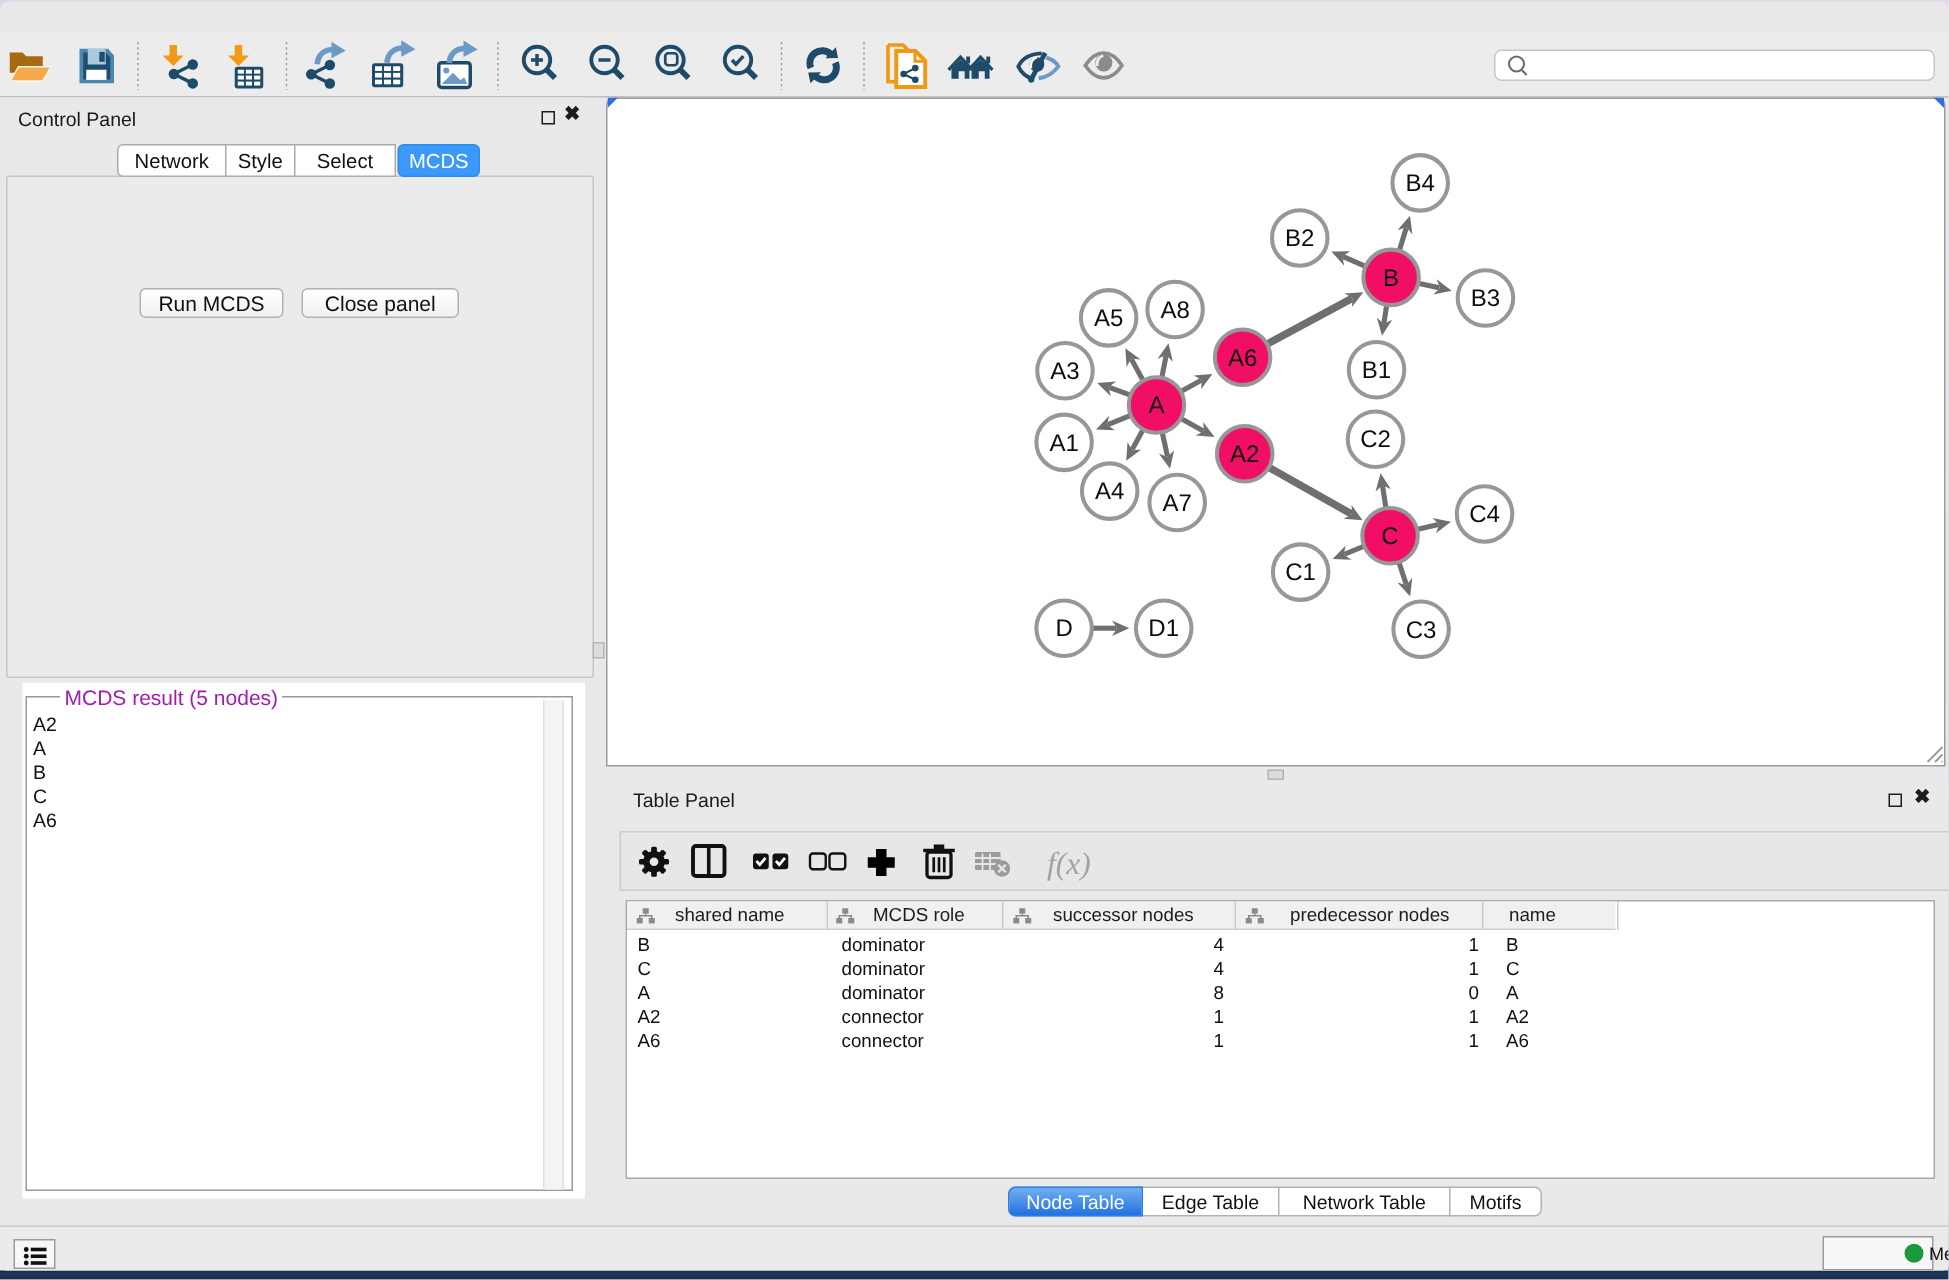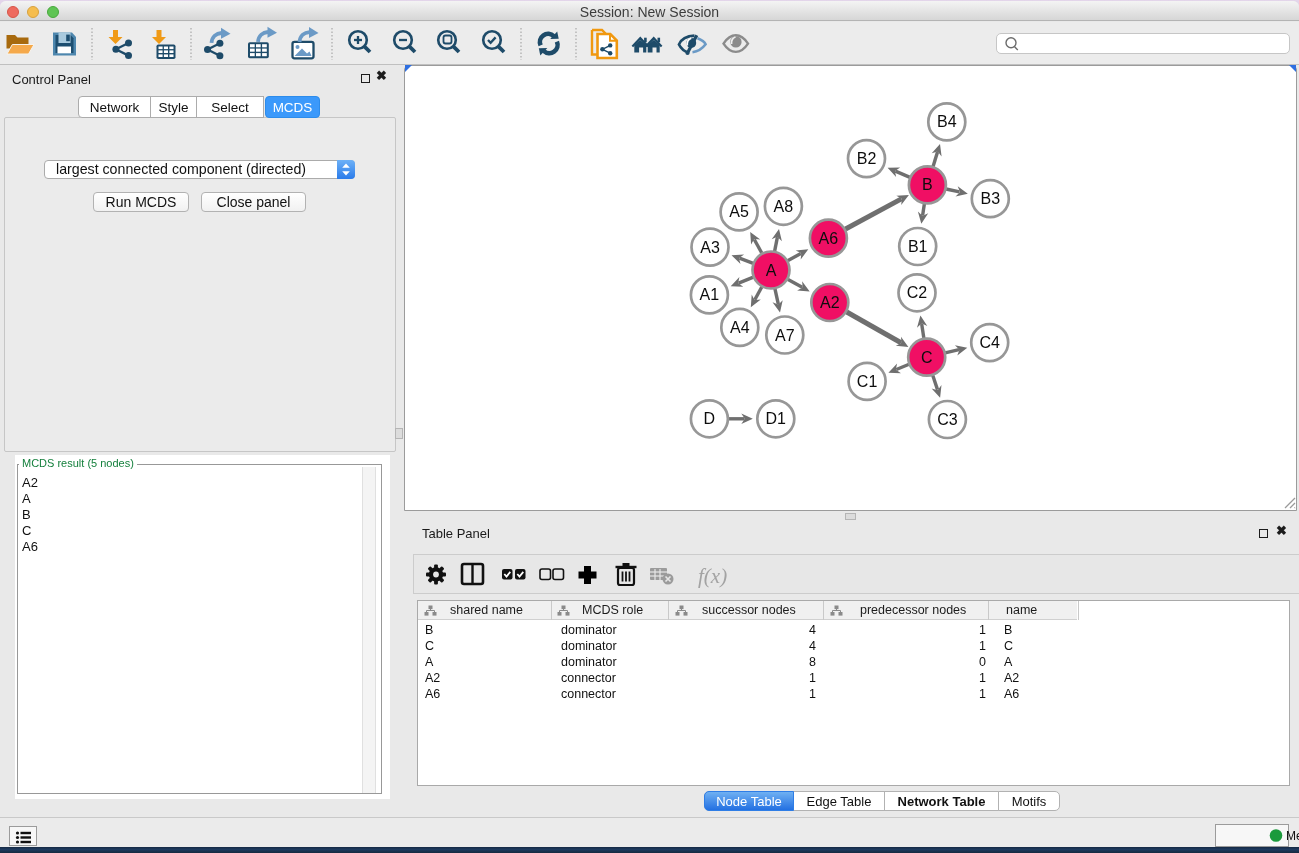--- a/index.html
+++ b/index.html
@@ -39,21 +39,21 @@
   #combo { left:44px; top:95px; width:311px; height:19px; background:#fff;
      border:1px solid #ababab; border-radius:4px; font-size:14.2px; color:#111;
      line-height:17px; padding-left:11px; }
   #combo-btn { right:-1px; top:-1px; width:18px; height:19px; border-radius:0 4px 4px 0;
      background:linear-gradient(#6db1f7,#2a7bea); }
   .btn { position:absolute; height:20px; background:linear-gradient(#ffffff,#f1f1f1);
      border:1px solid #b2b2b2; border-radius:4px; font-size:14px; color:#111;
      text-align:center; line-height:18px; }
   #white-lower { left:15px; top:390px; width:375px; height:344px; background:#fff; }
   #groupbox { left:2px; top:9px; width:365px; height:330px; border:1px solid #989898; }
-  #grouptitle { left:1px; top:-8px; background:#fff; padding:0 3px; font-size:11px; color:#15803d; }
+  #grouptitle { left:22px; top:-8px; background:#fff; padding:0 3px; font-size:14px; color:#a21caf; }
   #mcdslist { left:4px; top:10px; font-size:13px; color:#111; line-height:16px; }
   #listscroll { right:5px; top:2px; width:14px; height:326px; background:#f4f4f4;
      border-left:1px solid #e0e0e0; border-right:1px solid #e0e0e0; }
 
   
   #netwin { left:404px; top:64px; width:893px; height:446px;
      background:#fff; border:1px solid #9b9b9b; border-radius:5px 5px 0 0; }
   #nettitle { left:0; top:0; width:100%; height:21px;
      background:linear-gradient(#f5f5f5,#dadada); border-bottom:1px solid #a9a9a9;
      border-radius:5px 5px 0 0; }
@@ -71,43 +71,37 @@
   #ttable { left:13px; top:79px; width:873px; height:186px; background:#fff;
      border:1px solid #a9a9a9; }
   #thead { left:0; top:0; width:659px; height:19px; background:#f0f0f0;
      border-bottom:1px solid #d0d0d0; }
   .hsep { position:absolute; top:0; width:0; height:19px; border-left:1px solid #c9c9c9; }
   .hcell { position:absolute; top:2px; font-size:12.5px; color:#1c1c1c; }
   .trow { position:absolute; font-size:12.5px; color:#111; }
   .tabs2 { top:270px; height:20px; }
   .tab2 { position:absolute; top:0; height:20px; background:#fff;
      border:1px solid #b2b2b2; font-size:13px; color:#111; text-align:center;
-     line-height:19px;margin-left:32px; }
+     line-height:19px; }
   .tab2sel { background:linear-gradient(#6fb0f2,#2370e2); color:#fff; border-color:#2e7de6; }
 
   
   #statusbar { left:0; top:816px; width:1299px; height:30px; background:#ebebeb;
      border-top:1px solid #c9c9c9; }
   #listbtn { left:9px; top:8px; width:28px; height:20px; background:#f7f7f7;
      border:1px solid #9b9b9b; }
   #membtn { left:1215px; top:6px; width:74px; height:23px; background:#f7f7f7;
      border:1px solid #9b9b9b; font-size:12px; color:#111;padding-left:47px; }
   .fl-ic { position:absolute; width:9px; height:9px; border:1.6px solid #1c1c1c; }
   .x-ic  { position:absolute; font-size:13px; font-weight:bold; color:#1c1c1c; }
 </style>
 </head>
 <body>
 <div class="abs" id="desk-bottom"></div>
 <div class="abs" id="appwin">
-  <div class="abs" id="titlebar">
-    <div class="abs tl t1"></div>
-      <div class="abs tl t2"></div>
-      <div class="abs tl t3"></div>
-    <div class="abs" id="apptitle">Session: New Session</div>
-  </div>
   <div class="abs" id="toolbar"><svg width="1299" height="43">
 <line x1="92" y1="6" x2="92" y2="38" stroke="#9a9a9a" stroke-width="1" stroke-dasharray="1.5,2"></line>
 <line x1="191" y1="6" x2="191" y2="38" stroke="#9a9a9a" stroke-width="1" stroke-dasharray="1.5,2"></line>
 <line x1="332" y1="6" x2="332" y2="38" stroke="#9a9a9a" stroke-width="1" stroke-dasharray="1.5,2"></line>
 <line x1="521" y1="6" x2="521" y2="38" stroke="#9a9a9a" stroke-width="1" stroke-dasharray="1.5,2"></line>
 <line x1="576" y1="6" x2="576" y2="38" stroke="#9a9a9a" stroke-width="1" stroke-dasharray="1.5,2"></line>
 <path d="M6.5,13 h8.5 l2.5,2.5 h11 v11 h-22 z" fill="#a86a0e"></path>
 <path d="M7,32 L12.3,22.5 L34,22.5 L28.5,32 Z" fill="#f5a94b" stroke="#f7f3ec" stroke-width="1"></path>
 <path d="M53,10.5 h19 l4,4.5 v18.5 h-23 z" fill="#4e87ae"></path>
 <path d="M55.5,13 h15 l3,3.2 v14.8 h-18 z" fill="#1d4e70"></path>
@@ -203,26 +197,20 @@
   <div class="abs" id="cpanel">
     <div class="abs" id="cpanel-title">Control Panel</div>
     <div class="fl-ic" style="left:361px; top:9px;"></div>
     <div class="x-ic" style="left:376px; top:3px;">✖</div>
     <div class="abs" id="cp-inner"></div>
     <div class="abs tabs" style="left:78px;">
       <div class="tab" style="left:0; width:73px; border-radius:4px 0 0 4px;">Network</div>
       <div class="tab" style="left:72px; width:47px;">Style</div>
       <div class="tab" style="left:118px; width:68px;">Select</div>
       <div class="tab tabsel" style="left:187px; width:55px;">MCDS</div>
-    </div>
-    <div class="abs" id="combo">largest connected component (directed)
-      <div class="abs" id="combo-btn"><svg width="18" height="19">
-            <path d="M9,3.5 L12.8,7.8 H5.2 z" fill="#fff"></path>
-            <path d="M9,15.5 L12.8,11.2 H5.2 z" fill="#fff"></path>
-          </svg></div>
     </div>
     <div class="btn" style="left:93px; top:127px; width:96px;">Run MCDS</div>
     <div class="btn" style="left:201px; top:127px; width:105px;">Close panel</div>
     <div class="abs" id="white-lower">
       <div class="abs" id="groupbox">
         <div class="abs" id="grouptitle">MCDS result (5 nodes)</div>
         <div class="abs" id="mcdslist">A2<br>A<br>B<br>C<br>A6</div>
         <div class="abs" id="listscroll"></div>
       </div>
     </div>
@@ -411,21 +399,21 @@
 <div class="trow" style="left:586px; top:70px;">A2</div>
 <div class="trow" style="left:7px; top:86px;">A6</div>
 <div class="trow" style="left:143px; top:86px;">connector</div>
 <div class="trow" style="left:318px; top:86px; width:80px; text-align:right;">1</div>
 <div class="trow" style="left:488px; top:86px; width:80px; text-align:right;">1</div>
 <div class="trow" style="left:586px; top:86px;">A6</div>
     </div>
     <div class="abs tabs2" style="left:268px;">
       <div class="tab2" style="left:0; width:90px; border-radius:5px 0 0 5px;"></div>
       <div class="tab2" style="left:89px; width:92px;">Edge Table</div>
-      <div class="tab2" style="left:180px; width:115px;font-weight:bold;">Network Table</div>
+      <div class="tab2" style="left:180px; width:115px;">Network Table</div>
       <div class="tab2" style="left:294px; width:62px; border-radius:0 5px 5px 0;">Motifs</div>
       <div class="tab2 tab2sel" style="left:0; width:90px; border-radius:5px 0 0 5px;">Node Table</div>
     </div>
   </div>
   <svg class="abs" style="left:405px; top:64px;" width="7" height="7">
       <path d="M0,0 h7 L0,7 z" fill="#2f6fe0"></path>
     </svg>
   <svg class="abs" style="left:1289px; top:64px;" width="7" height="7">
       <path d="M7,0 v7 L0,0 z" fill="#2f6fe0"></path>
     </svg>

